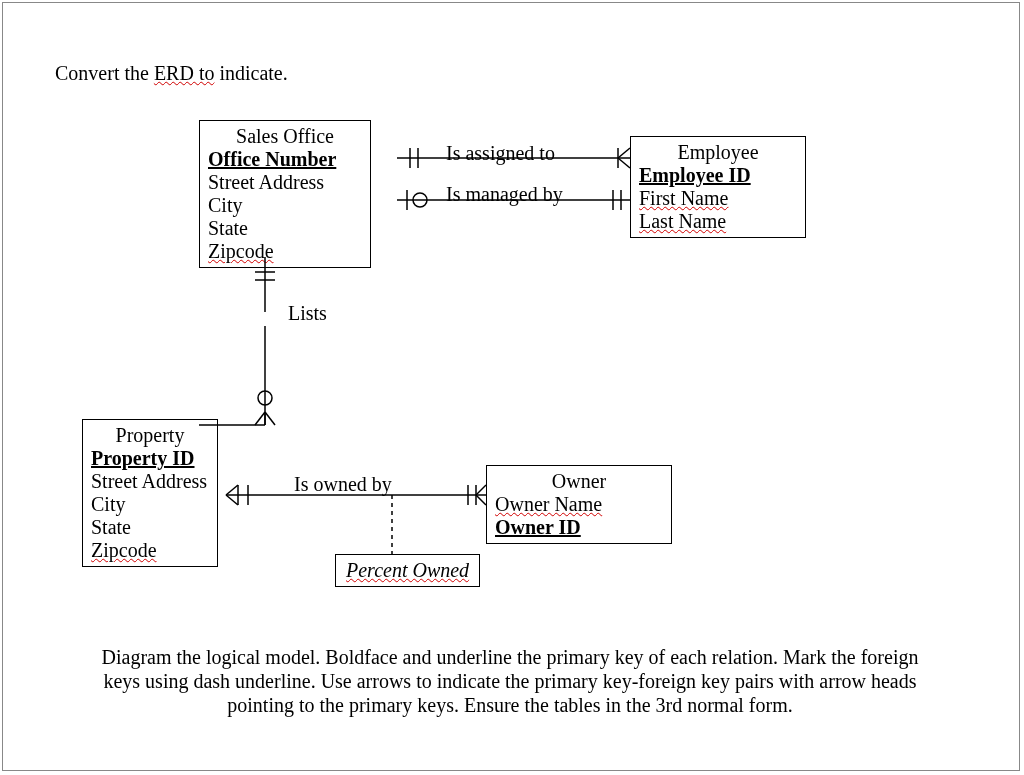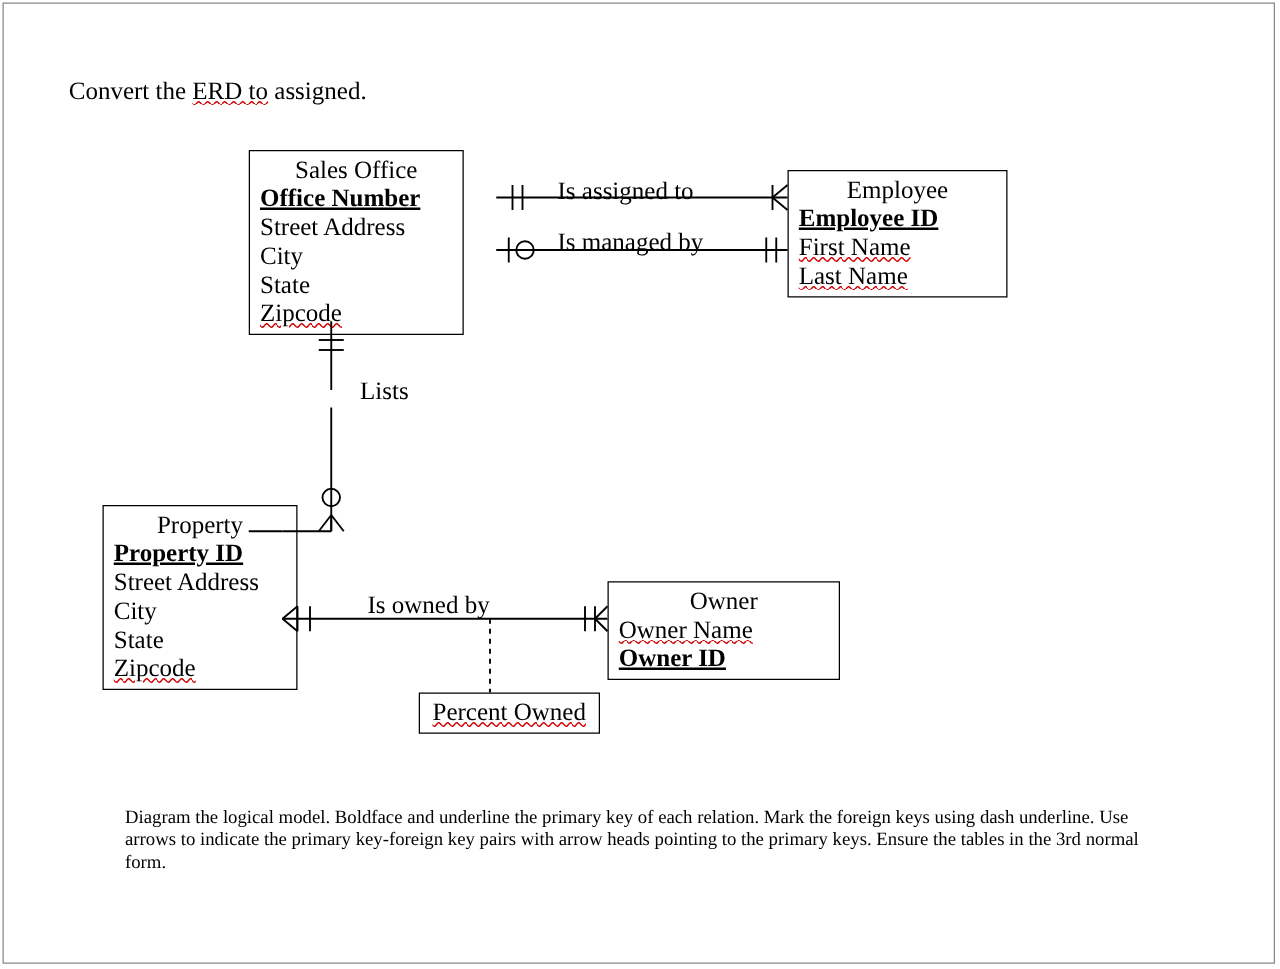--- a/index.html
+++ b/index.html
@@ -47,73 +47,75 @@
     line-height: 1.15;
   }
   .entity .title {
     text-align: center;
   }
   .attrbox {
     position: absolute;
     border: 1.5px solid #000;
     background: #fff;
     padding: 4px 10px;
+    font-style: italic;
   }
   .rel-label {
     position: absolute;
     font-size: 20px;
     white-space: nowrap;
   }
   .instr {
     position: absolute;
     left: 100px;
     top: 645px;
     width: 820px;
-    font-size: 15px;
+    font-size: 20px;
     line-height: 1.2;
+    text-align: center;
   }
   svg.overlay {
     position: absolute;
     left: 0; top: 0;
     width: 1024px;
     height: 775px;
     pointer-events: none;
   }
   svg.overlay line, svg.overlay path, svg.overlay circle {
     stroke: #000;
     stroke-width: 1.5;
     fill: none;
   }
 </style>
 </head>
 <body>
 
 <div class="frame"></div>
 
 <div class="prompt">
-  <span>Convert the </span><span class="spell">ERD to</span><span> assigned.</span>
+  <span>Convert the </span><span class="spell">ERD to</span><span> indicate.</span>
 </div>
 
 <div class="entity" style="left:199px; top:120px; width:172px;">
   <div class="title">Sales Office</div>
   <div><span class="pk">Office Number</span></div>
   <div>Street Address</div>
   <div>City</div>
   <div>State</div>
   <div><span class="spell">Zipcode</span></div>
 </div>
 
 <div class="entity" style="left:630px; top:136px; width:176px;">
   <div class="title">Employee</div>
   <div><span class="pk">Employee ID</span></div>
   <div><span class="spell">First Name</span></div>
   <div><span class="spell">Last Name</span></div>
 </div>
 
-<div class="entity" style="left:82px; top:404px; width:156px;">
+<div class="entity" style="left:82px; top:419px; width:136px;">
   <div class="title">Property</div>
   <div><span class="pk">Property ID</span></div>
   <div>Street Address</div>
   <div>City</div>
   <div>State</div>
   <div><span class="spell">Zipcode</span></div>
 </div>
 
 <div class="entity" style="left:486px; top:465px; width:186px;">
   <div class="title">Owner</div>

